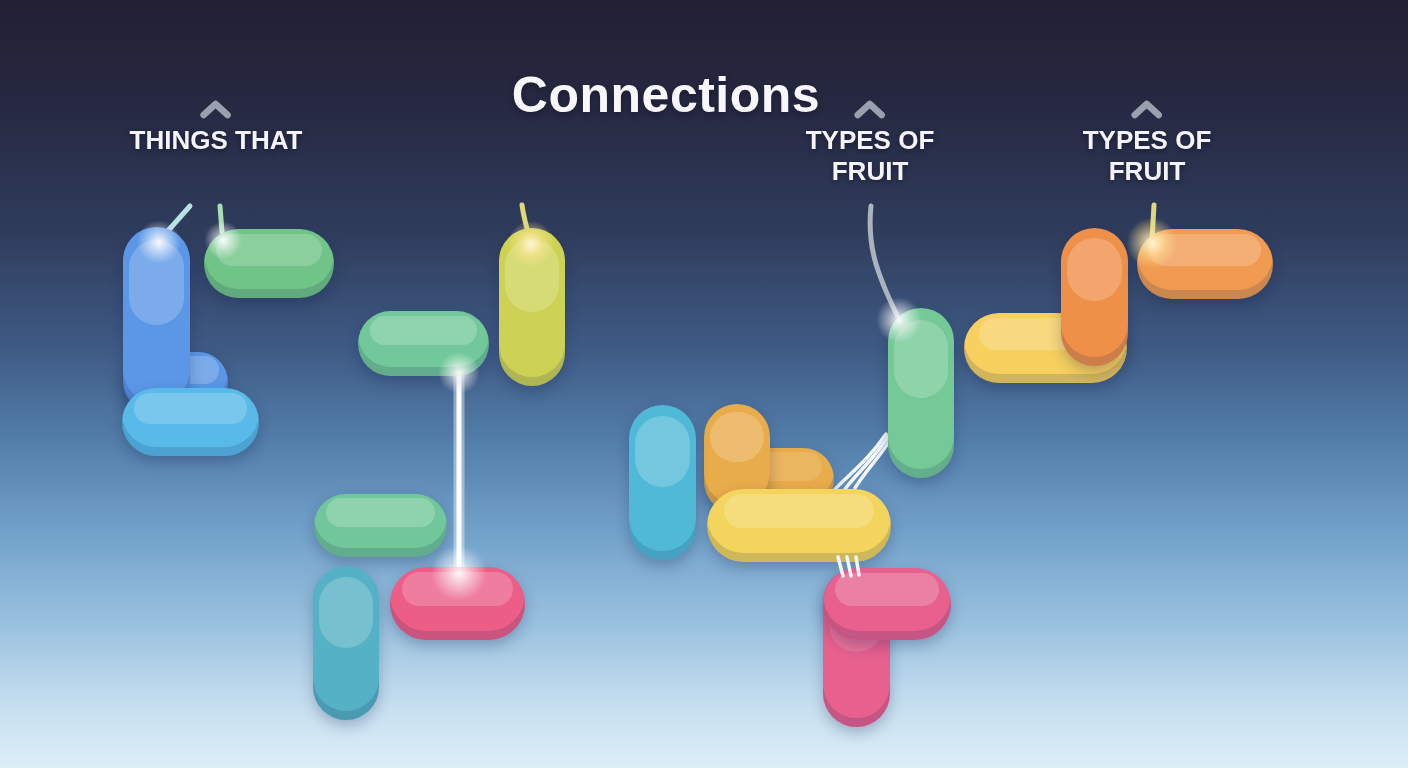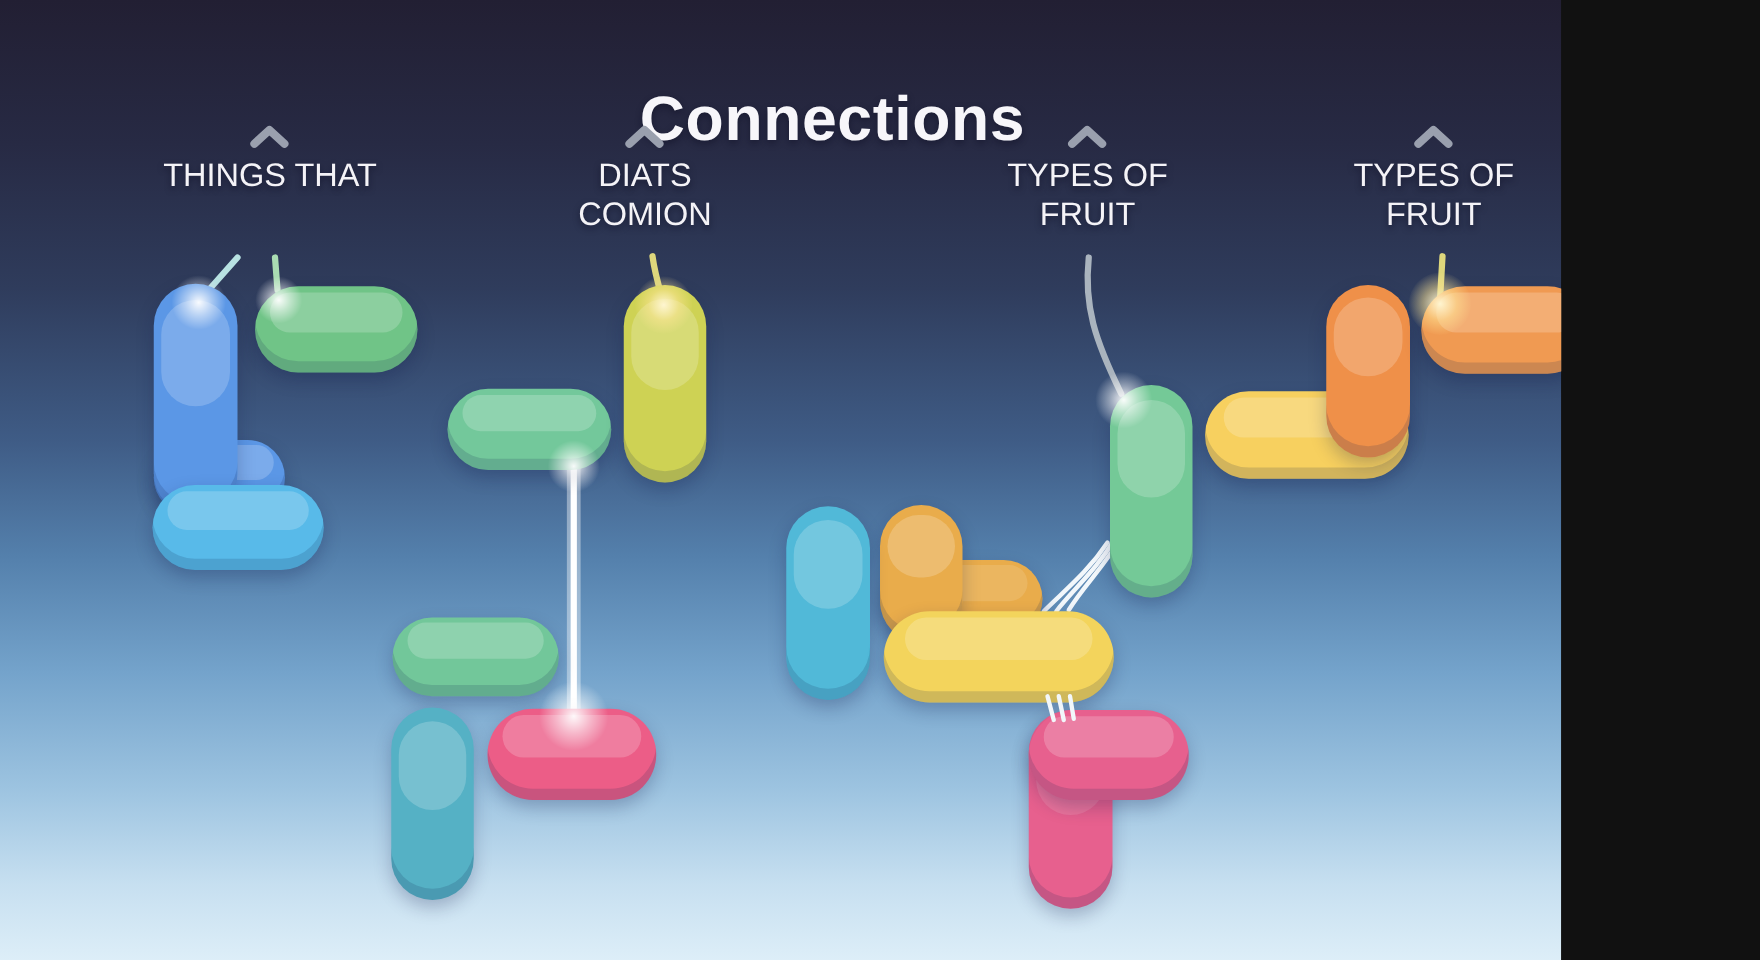--- a/index.html
+++ b/index.html
@@ -1,17 +1,17 @@
 <!DOCTYPE html>
 <html><head>
 <meta charset="utf-8">
 <style>
   html,body{margin:0;padding:0;background:#111;}
   .stage{
-    position:relative;width:1249px;height:768px;overflow:hidden;
+    position:relative;width:1408px;height:768px;overflow:hidden;
     font-family:"Liberation Sans",sans-serif;
   }
   .bg{
     position:absolute;inset:0;z-index:0;
     background:linear-gradient(180deg,
       #221f33 0%, #272a44 15%, #2f3c5c 30%, #3f5c86 46%,
       #5480ac 58%, #74a3cb 70%, #9cc3e0 82%, #c6dff0 92%, #ddeef8 100%);
   }
   .connectors-under{position:absolute;inset:0;z-index:1;pointer-events:none;}
   .connectors-over{position:absolute;inset:0;z-index:3;pointer-events:none;}
@@ -36,21 +36,21 @@
     position:absolute;top:32px;left:666px;transform:translateX(-50%);
     z-index:5;color:#f7f6fa;font-size:50px;font-weight:800;letter-spacing:.5px;
     text-shadow:0 2px 6px rgba(10,10,30,.45);white-space:nowrap;
   }
   .category{
     position:absolute;top:100px;transform:translateX(-50%);
     z-index:5;text-align:center;color:#f4f3f7;
   }
   .category .chev{display:block;margin:0 auto 6px auto;}
   .cat-line{
-    font-size:26px;font-weight:400;line-height:31px;white-space:nowrap;
+    font-size:26px;font-weight:700;line-height:31px;white-space:nowrap;
     text-shadow:0 2px 5px rgba(10,10,30,.5);
   }
 </style>
 </head>
 <body>
 
 <div class="stage">
 
   <div class="bg"></div>
 
@@ -106,27 +106,20 @@
 
   <h1 class="title">Connections</h1>
 
   <div class="category" style="left:216px">
     <svg class="chev" width="32" height="19" viewBox="0 0 32 19">
       <polyline points="4,15 16,4 28,15" fill="none" stroke-width="6.5" stroke-linecap="round" stroke-linejoin="round" stroke="#9aa0ae"></polyline>
     </svg>
     <div class="cat-line">THINGS THAT</div>
   </div>
 
-  <div class="category" style="left:516px">
-    <svg class="chev" width="32" height="19" viewBox="0 0 32 19">
-      <polyline points="4,15 16,4 28,15" fill="none" stroke-width="6.5" stroke-linecap="round" stroke-linejoin="round" stroke="#9aa0ae"></polyline>
-    </svg>
-    <div class="cat-line">DIATS</div>
-    <div class="cat-line">COMION</div>
-  </div>
 
   <div class="category" style="left:870px">
     <svg class="chev" width="32" height="19" viewBox="0 0 32 19">
       <polyline points="4,15 16,4 28,15" fill="none" stroke-width="6.5" stroke-linecap="round" stroke-linejoin="round" stroke="#9aa0ae"></polyline>
     </svg>
     <div class="cat-line">TYPES OF</div>
     <div class="cat-line">FRUIT</div>
   </div>
 
   <div class="category" style="left:1147px">

